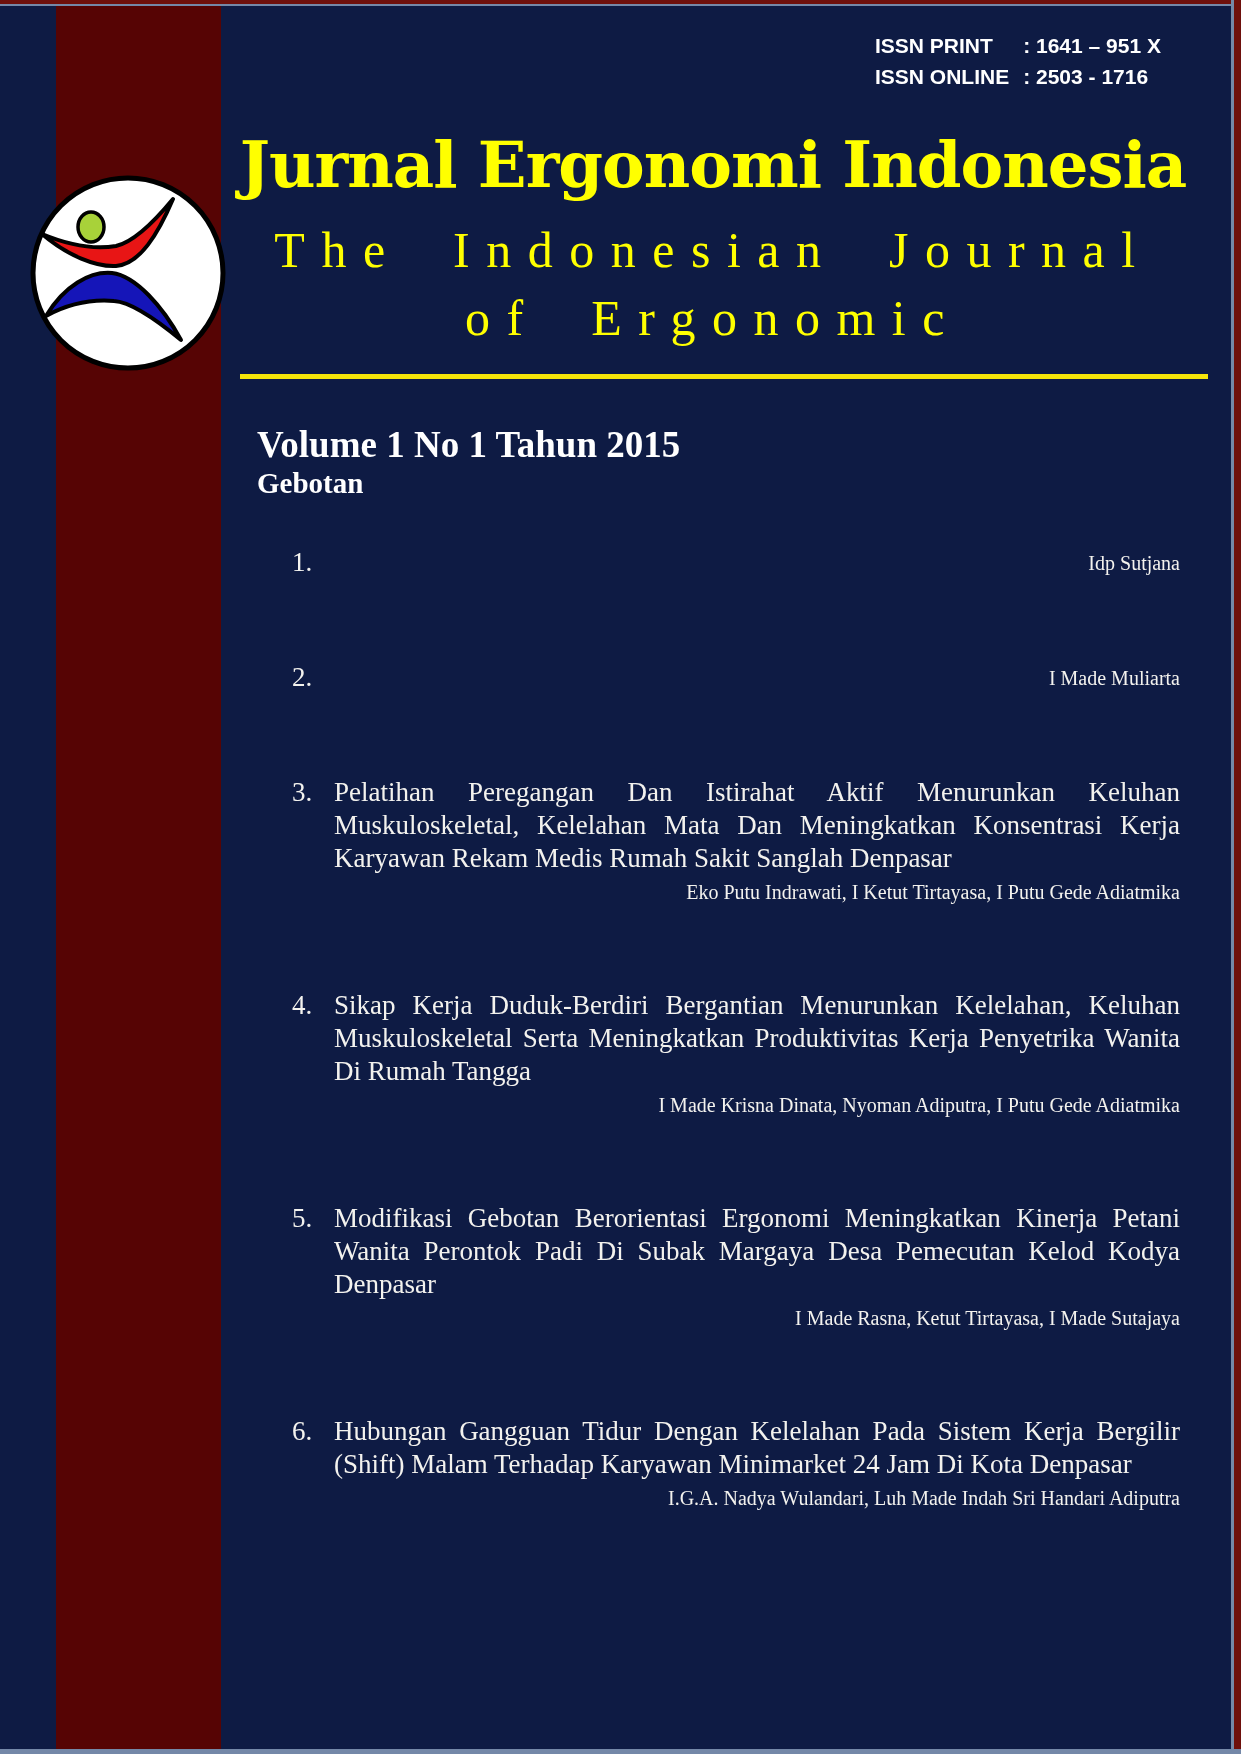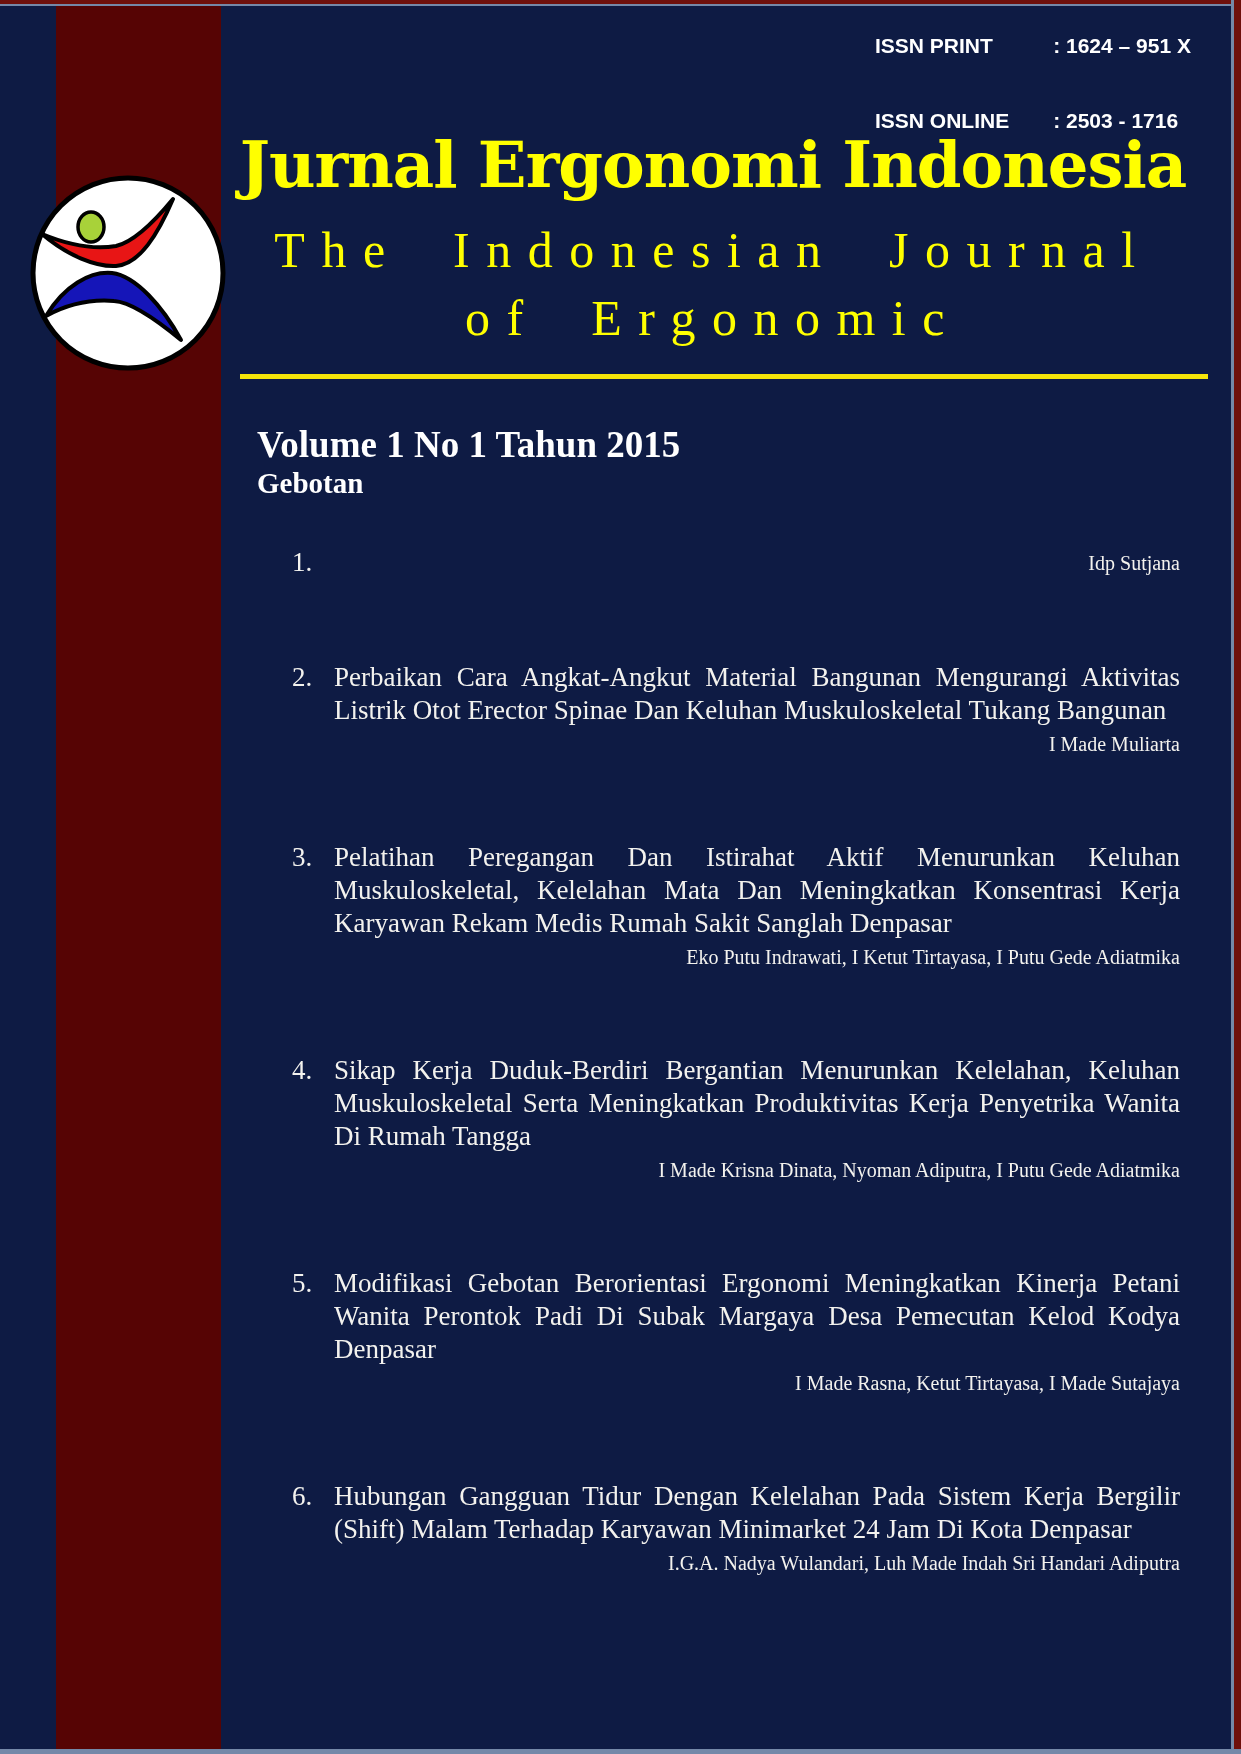--- a/index.html
+++ b/index.html
@@ -21,21 +21,20 @@
   
   .logo{position:absolute;left:28px;top:172px;width:200px;height:200px;z-index:3;}
   
   .issn{
     position:absolute;left:875px;top:30px;z-index:3;
     display:grid;grid-template-columns:auto auto;column-gap:14px;
     color:var(--text_white,#fff);
     font-family:"Liberation Sans", sans-serif;
     font-weight:bold;font-size:21px;line-height:31px;
     white-space:nowrap;
-    gap:44px;
   }
   
   .masthead{position:absolute;left:225px;right:40px;top:128px;text-align:center;color:var(--accent_yellow,#ff0);z-index:3;}
   .journal-title{
     margin:0;font-family:"DejaVu Serif", serif;
     font-size:64px;font-weight:bold;letter-spacing:-1px;line-height:1.15;
   }
   .journal-sub{
     margin:18px 0 0 0;font-family:"Liberation Serif", serif;
     font-size:50px;font-weight:normal;line-height:1.2;
@@ -72,21 +71,21 @@
     <svg viewBox="0 0 200 200" width="200" height="200">
       <circle cx="100" cy="101" r="95" fill="var(--logo_circle_fill,#fff)" stroke="var(--logo_outline,#000)" stroke-width="5"></circle>
       <path d="M14,62 C 40,84 68,95 88,94 C 112,92 130,62 145,27 C 126,50 106,70 88,74 C 64,78 38,72 14,62 Z" fill="var(--logo_arms,#e81515)" stroke="var(--logo_outline,#000)" stroke-width="4" stroke-linejoin="round"></path>
       <path d="M18,144 C 36,114 62,99 84,101 C 108,104 135,135 153,168 C 130,149 104,130 86,129 C 62,127 38,133 18,144 Z" fill="var(--logo_legs,#1515b8)" stroke="var(--logo_outline,#000)" stroke-width="4" stroke-linejoin="round"></path>
       <ellipse cx="63" cy="55" rx="13" ry="15" fill="var(--logo_head,#a8d239)" stroke="var(--logo_outline,#000)" stroke-width="3.5"></ellipse>
     </svg>
   </div>
 
   <div class="issn">
     <span>ISSN PRINT</span>
-    <span>: 1624 – 951 X</span>
+    <span>: 1641 – 951 X</span>
     <span>ISSN ONLINE</span>
     <span>: 2503 - 1716</span>
   </div>
 
   <div class="masthead">
     <h1 class="journal-title">Jurnal Ergonomi Indonesia</h1>
     <div class="journal-sub">The Indonesian Journal</div>
     <div class="journal-sub second">of Ergonomic</div>
   </div>
 
@@ -101,21 +100,20 @@
     <div class="article">
       <div class="art-num">1.</div>
       <div class="art-body">
         <p class="art-authors">Idp Sutjana</p>
       </div>
     </div>
 
     <div class="article">
       <div class="art-num">2.</div>
       <div class="art-body">
-        <p class="art-title">Perbaikan Cara Angkat-Angkut Material Bangunan Mengurangi Aktivitas Listrik Otot Erector Spinae Dan Keluhan Muskuloskeletal Tukang Bangunan</p>
         <p class="art-authors">I Made Muliarta</p>
       </div>
     </div>
 
     <div class="article">
       <div class="art-num">3.</div>
       <div class="art-body">
         <p class="art-title">Pelatihan Peregangan Dan Istirahat Aktif Menurunkan Keluhan Muskuloskeletal, Kelelahan Mata Dan Meningkatkan Konsentrasi Kerja Karyawan Rekam Medis Rumah Sakit Sanglah Denpasar</p>
         <p class="art-authors">Eko Putu Indrawati, I Ketut Tirtayasa, I Putu Gede Adiatmika</p>
       </div>

